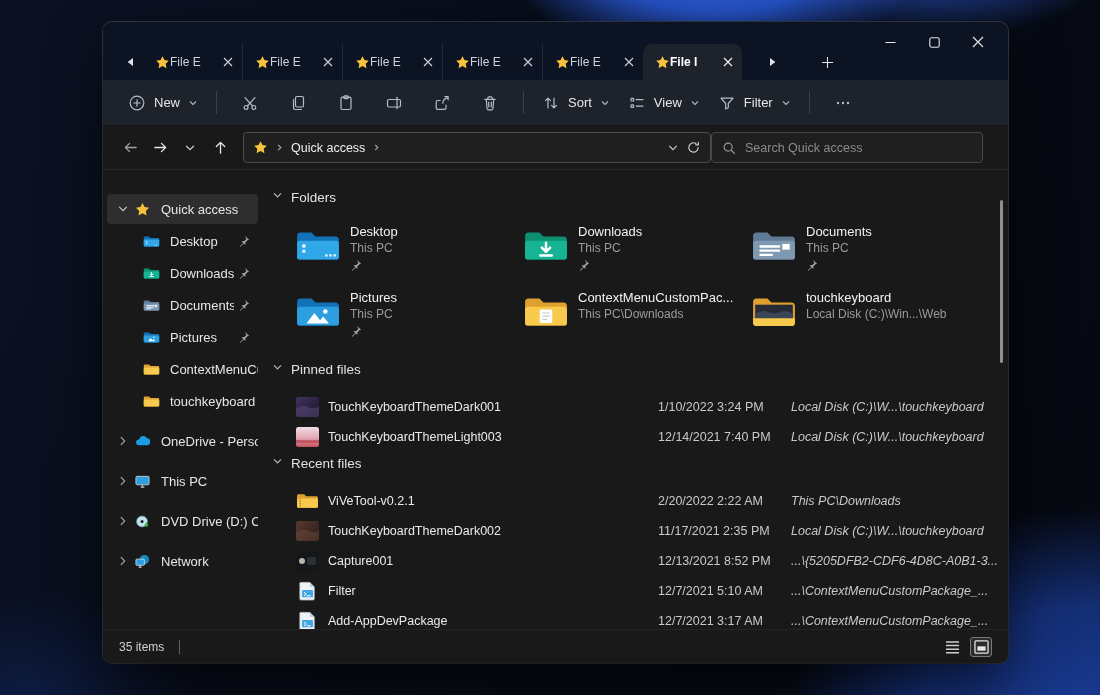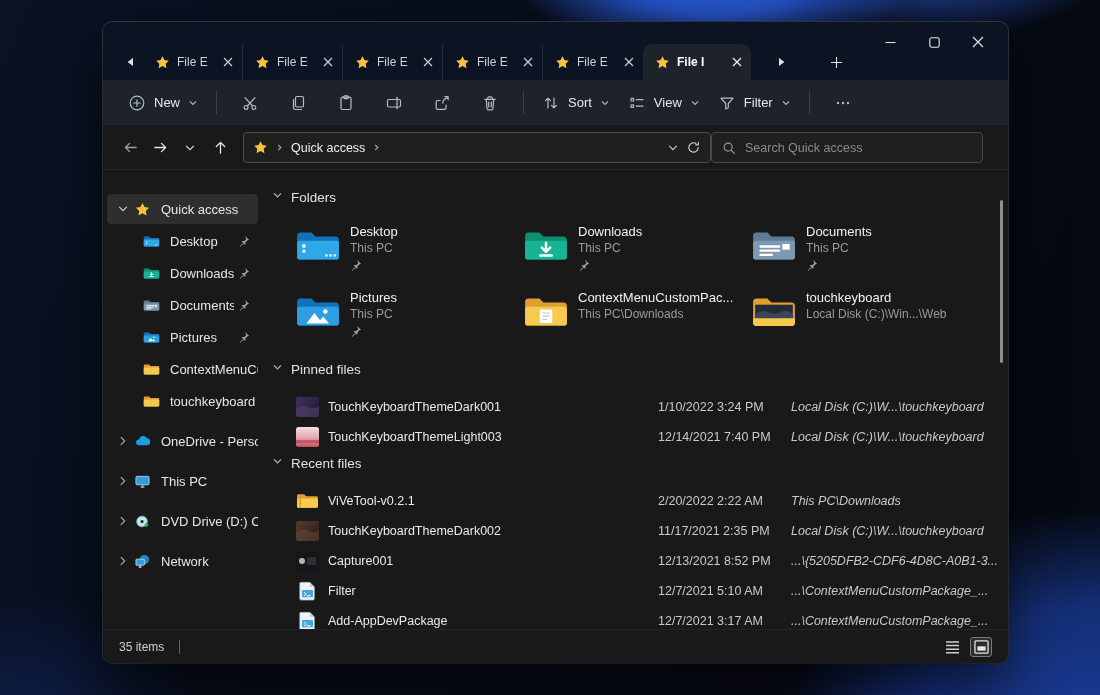--- a/index.html
+++ b/index.html
@@ -20,26 +20,26 @@
     background:#191919; border-radius:9px; overflow:hidden;
     display:flex; flex-direction:column;
     box-shadow:0 22px 55px rgba(0,0,0,.6), 0 0 0 1px #333a45;
   }
   
   .titlebar { height:58px; background:#0c1322; position:relative; flex:none; }
   .win-controls { position:absolute; top:5px; right:8px; display:flex; }
   .win-btn { width:44px; height:30px; display:flex; align-items:center; justify-content:center; }
   .tabstrip { position:absolute; left:14px; bottom:0; display:flex; align-items:flex-end; }
   .tab-scroll { width:26px; height:36px; display:flex; align-items:center; justify-content:center; }
-  .tab { width:100px; height:36px; display:flex; align-items:center; gap:7px; padding:0 6px 0 12px; }
+  .tab { width:100px; height:36px; display:flex; align-items:center; padding:0 6px 0 12px; }
   .tab.divider { border-right:1px solid #222b3c; }
   .tab .star16 { width:15px; height:15px; flex:none; }
   .tab .label { flex:1; font-size:12px; color:#ccd2da; white-space:nowrap; overflow:hidden; }
   .tab .tclose { width:17px; height:17px; display:flex; align-items:center; justify-content:center; border-radius:3px; flex:none; }
-  .tab.active { width:108px; background:#1e232b; border-radius:9px 9px 0 0; }
+  .tab.active { width:99px; background:#1e232b; border-radius:9px 9px 0 0; }
   .tab.active .label { color:#ffffff; font-weight:bold; }
   .newtab { width:34px; height:36px; display:flex; align-items:center; justify-content:center; margin-left:24px; }
   .gap18 { width:18px; }
   
   .toolbar { height:46px; background:#1e232b; border-bottom:1px solid #14171c; display:flex; align-items:center; padding:0 16px; flex:none; }
   .tool-btn { display:flex; align-items:center; gap:8px; color:#e4e7ea; font-size:13px; padding:7px 9px; border-radius:4px; }
   .tool-icon-btn { padding:7px 15px; display:flex; align-items:center; border-radius:4px; }
   .tb-divider { width:1px; height:23px; background:#3a4049; margin:0 9px; }
   .chev-s { width:10px; height:10px; }
   

